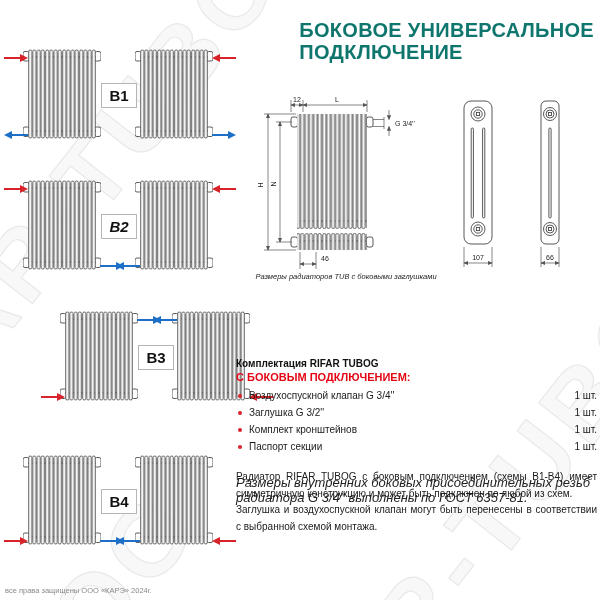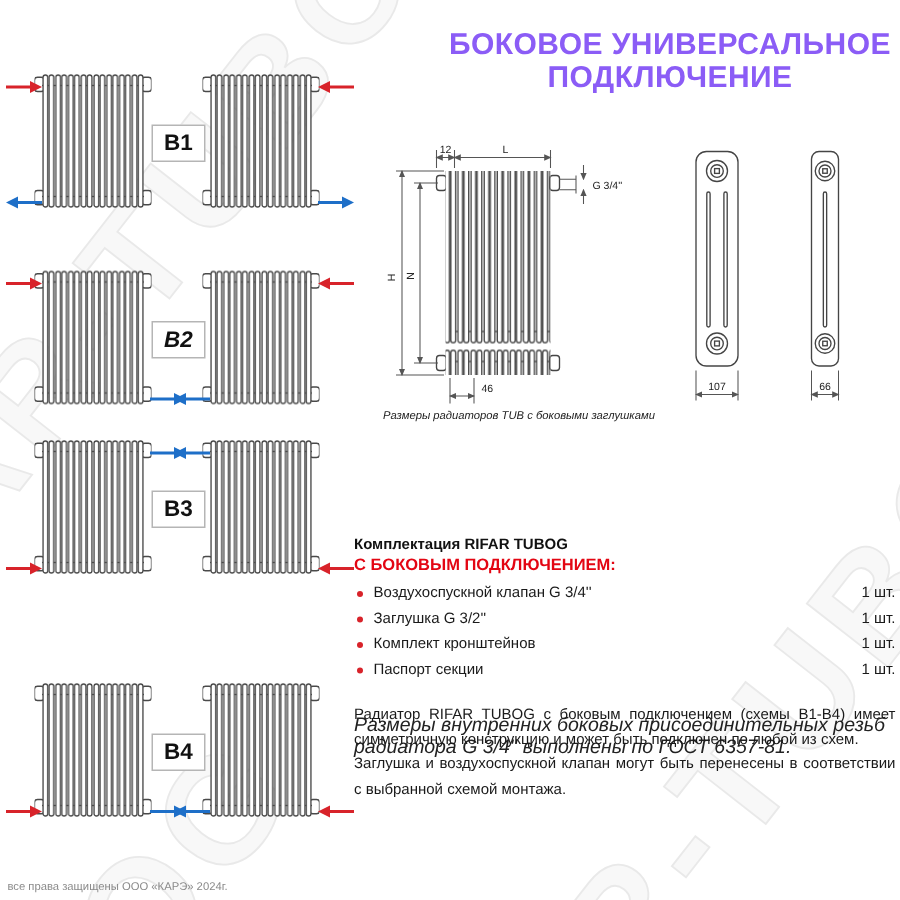--- a/index.html
+++ b/index.html
@@ -10,27 +10,27 @@
   
   .wm{position:absolute;z-index:0;white-space:nowrap;font-weight:800;
       font-size:95px;letter-spacing:8px;color:rgba(120,120,120,0.05);
       -webkit-text-stroke:1.2px #e9e9e9;transform-origin:left center;
       transform:rotate(-52deg);pointer-events:none;}
   .wm1{left:-150px;top:430px;}
   .wm2{left:-70px;top:762px;font-size:100px;}
   .wm3{left:235px;top:790px;font-size:100px;}
 
   
-  .title{position:absolute;top:6px;right:6px;z-index:2;text-align:center;
-         font-size:20px;line-height:22px;font-weight:800;color:#8b5cf6;
+  .title{position:absolute;top:6px;right:6px;z-index:2;text-align:left;
+         font-size:20px;line-height:22px;font-weight:800;color:#0f766e;
          letter-spacing:0.3px;}
 
   
   .scheme-row{position:absolute;left:0;width:240px;height:102px;z-index:1;}
-  .row-b1{top:46px;} .row-b2{top:177px;font-style:italic;} .row-b3{top:290px;} .row-b4{top:452px;}
+  .row-b1{top:46px;} .row-b2{top:177px;font-style:italic;} .row-b3{top:308px;margin-left:37px;} .row-b4{top:452px;}
   .rad-svg{position:absolute;top:2px;}
   .rad-left{left:23px;} .rad-right{left:135px;}
   .label-box{position:absolute;left:101px;top:37px;width:34px;height:23px;
              background:#fff;border:1.2px solid #b5b5b5;border-radius:0;
              display:flex;align-items:center;justify-content:center;
              font-weight:bold;font-size:15px;color:#111;}
   .arrow{position:absolute;width:16px;height:2.4px;}
   .arrow.red{background:#d8232a;color:#d8232a;}
   .arrow.blue{background:#1e6fc8;color:#1e6fc8;}
   .arrow::after{content:'';position:absolute;top:-3.3px;width:0;height:0;

